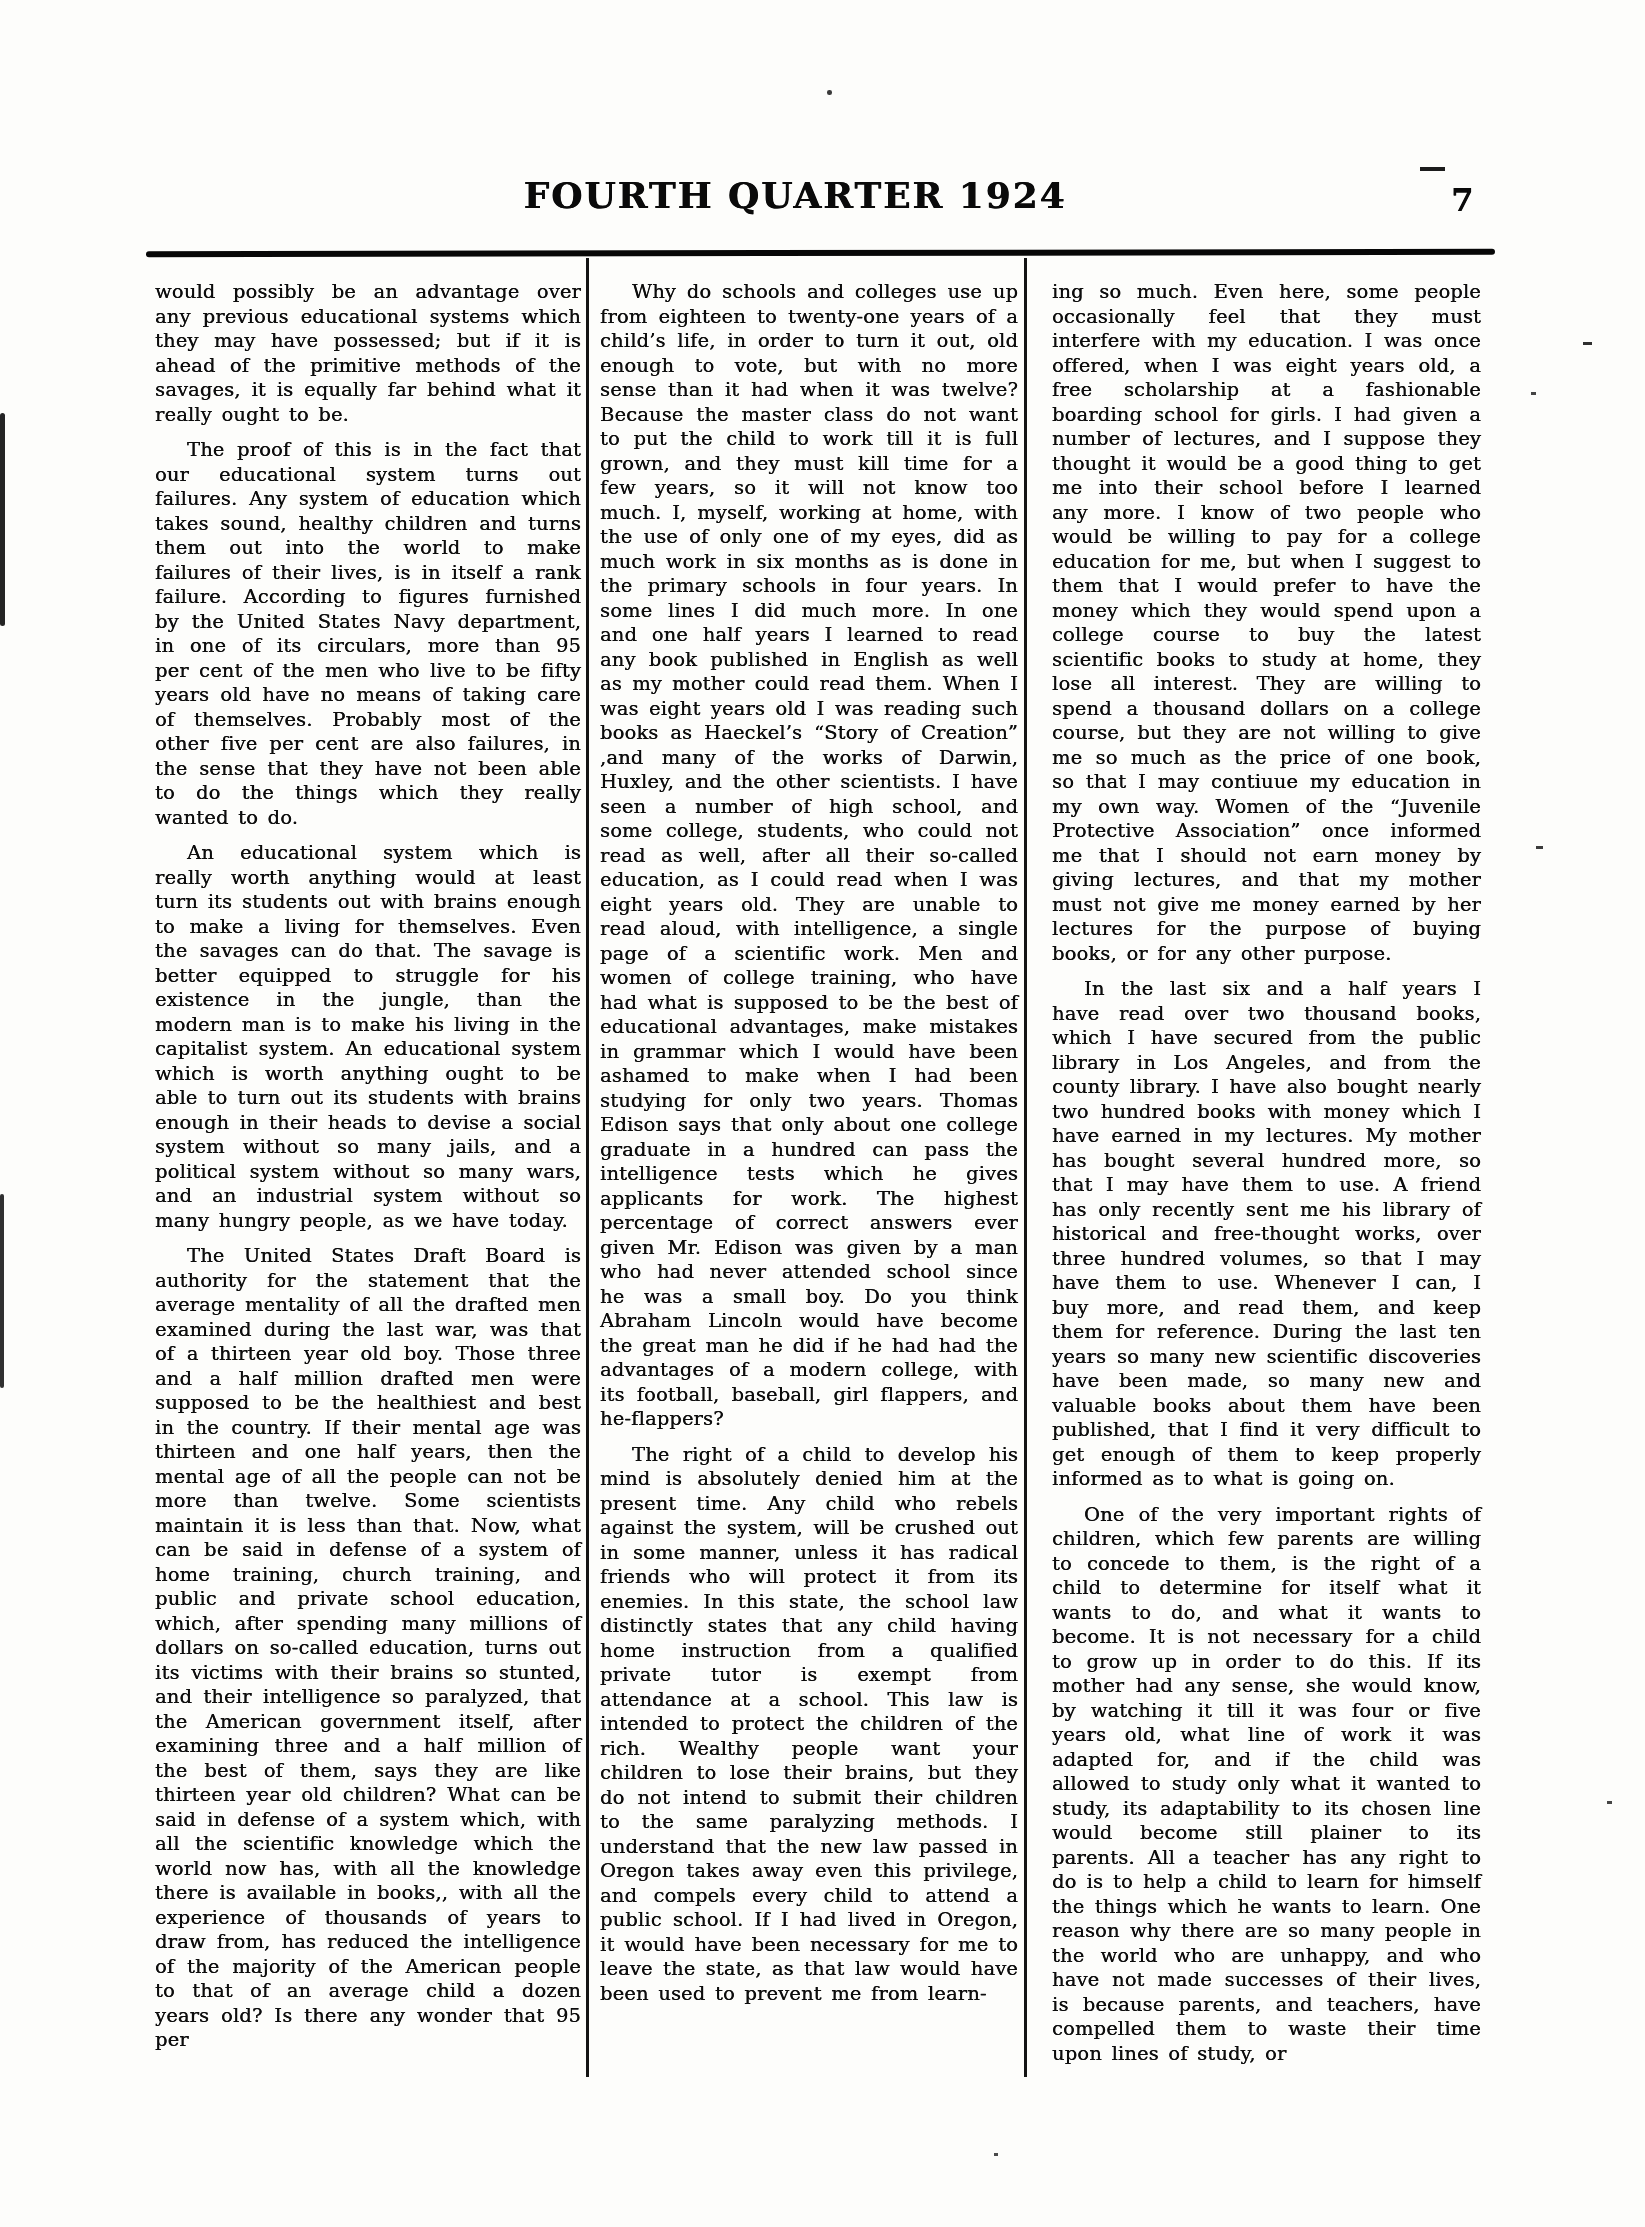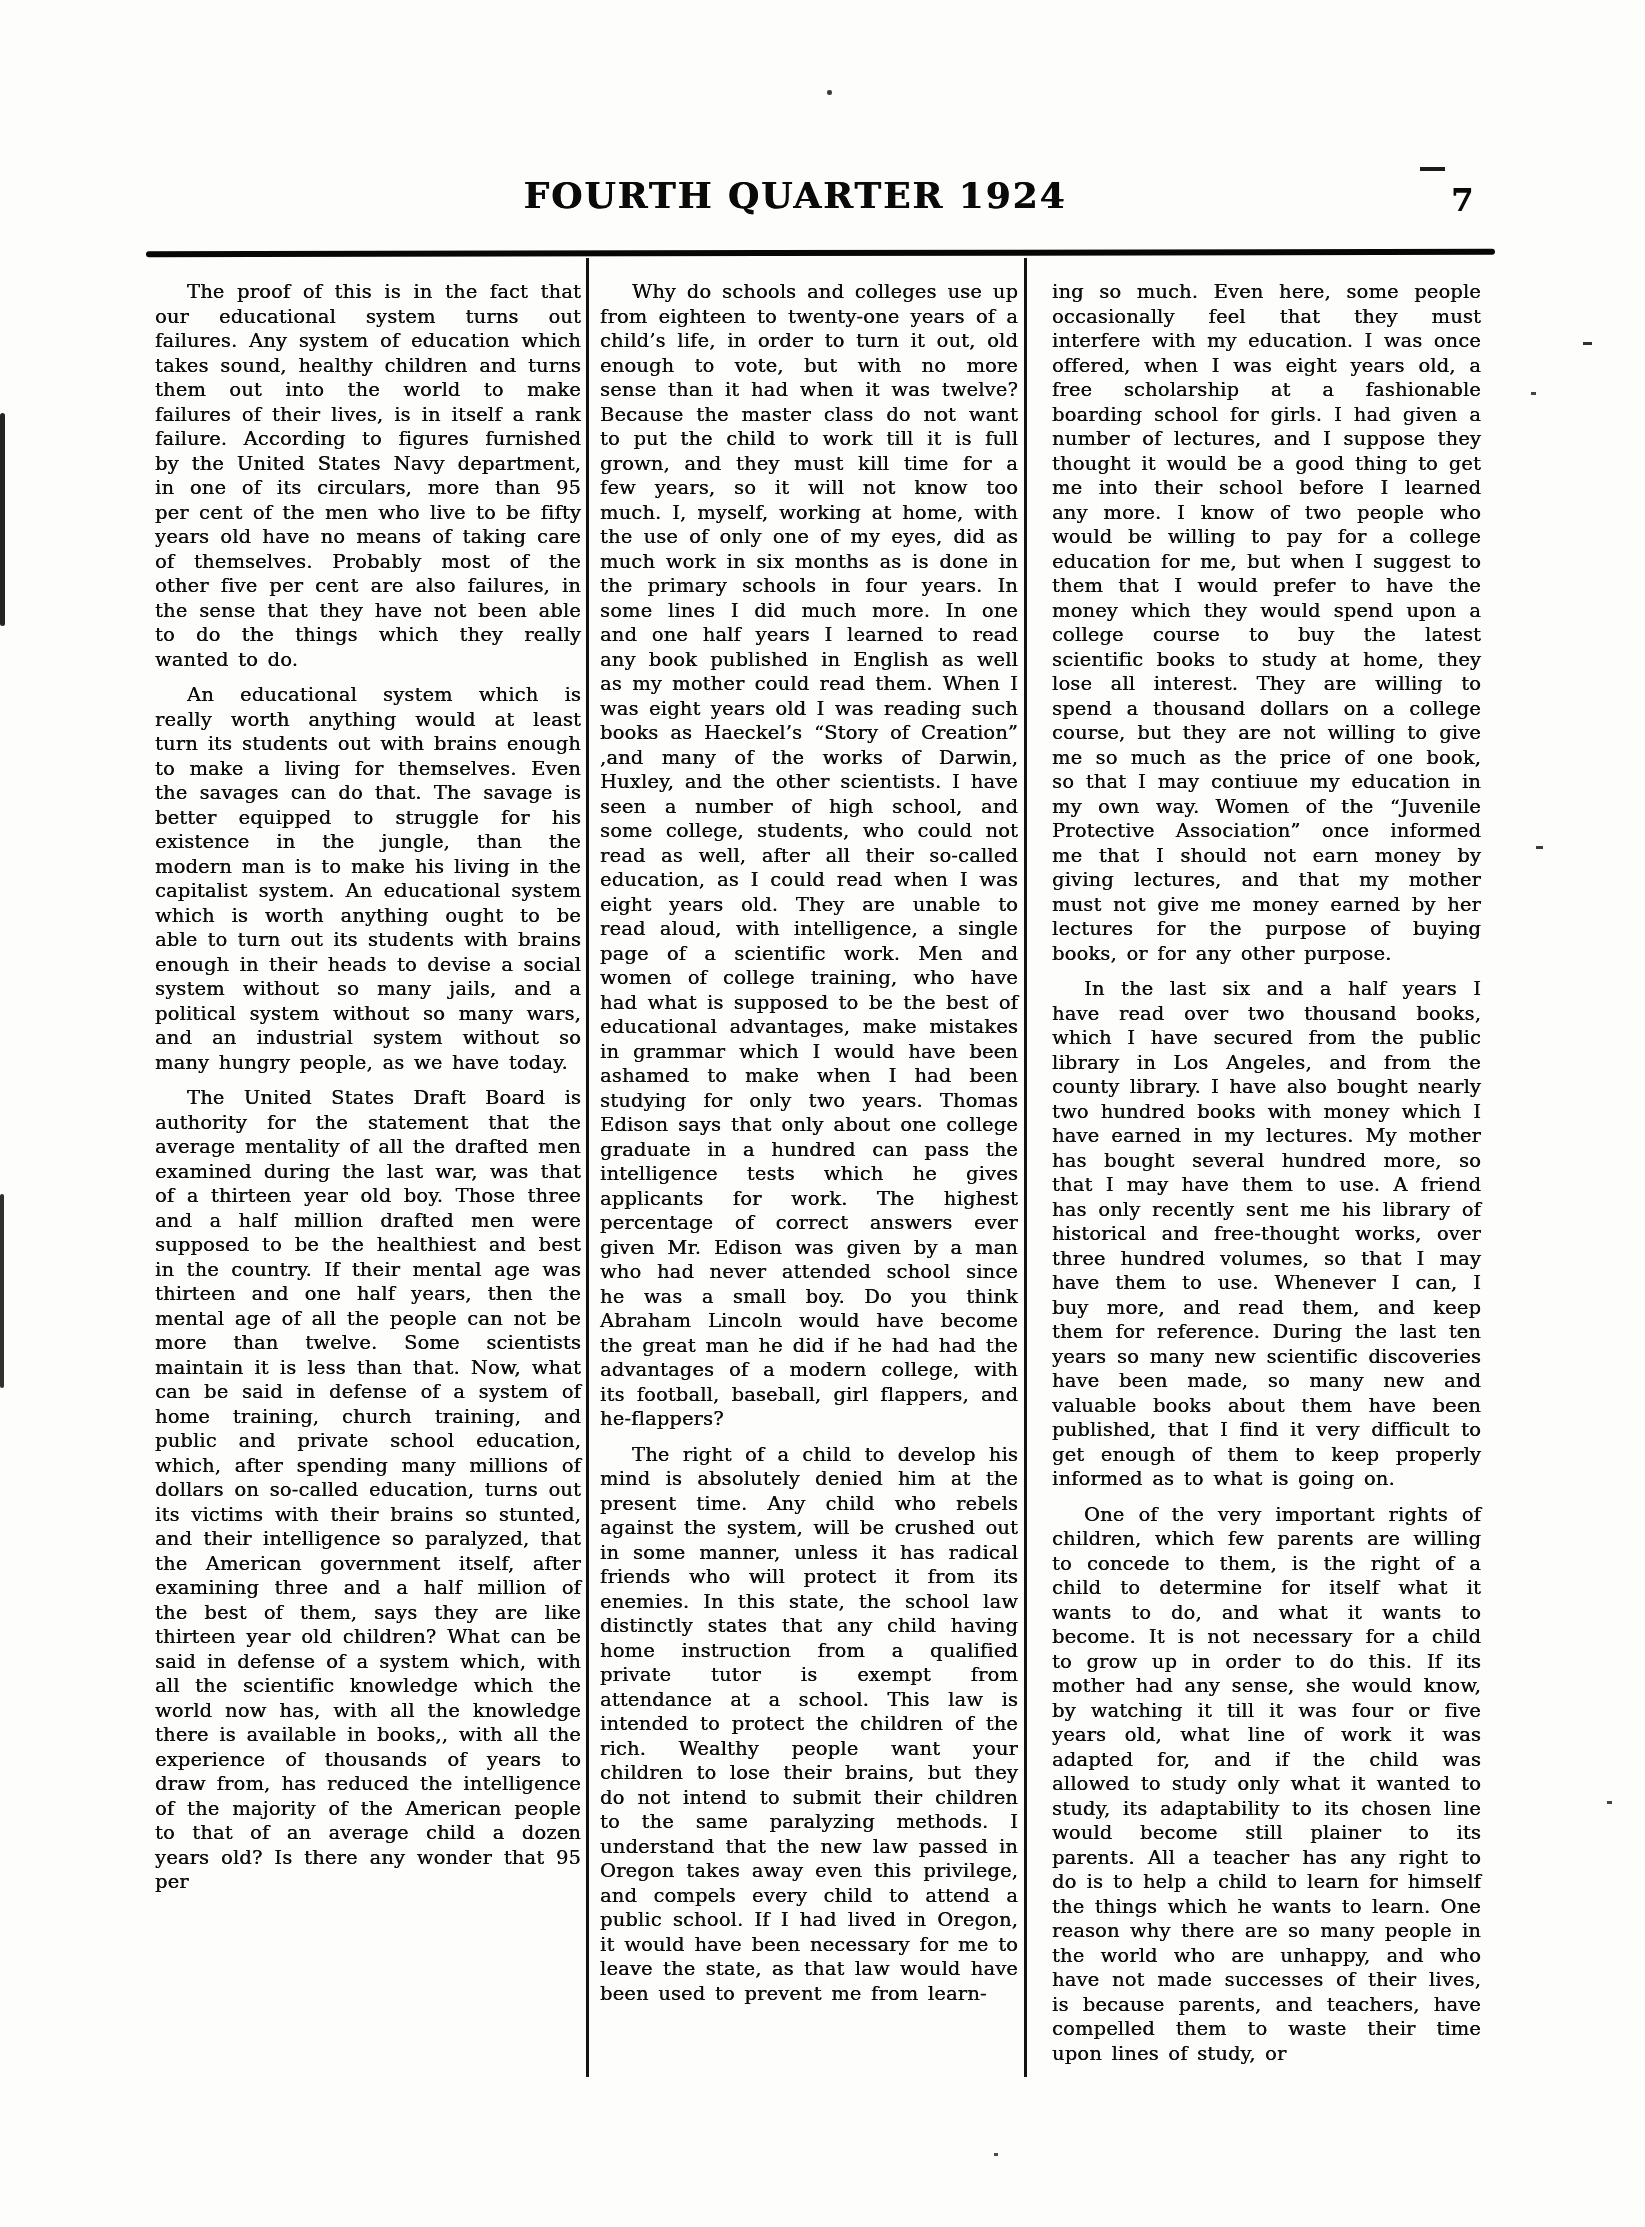--- a/index.html
+++ b/index.html
@@ -83,20 +83,21 @@
 <body>
 
 <div class="page-header-title">FOURTH QUARTER 1924</div>
 <div class="page-number">7</div>
 <div class="head-rule"></div>
 
 <div class="vrule vrule-1"></div>
 <div class="vrule vrule-2"></div>
 
 <div class="column column-1">
+    <p class="par">would possibly be an advantage over any previous educational systems which they may have possessed; but if it is ahead of the primitive methods of the savages, it is equally far behind what it really ought to be.</p>
     <p class="par indent">The proof of this is in the fact that our educational system turns out failures. Any system of education which takes sound, healthy children and turns them out into the world to make failures of their lives, is in itself a rank failure. According to figures furnished by the United States Navy department, in one of its circulars, more than 95 per cent of the men who live to be fifty years old have no means of taking care of themselves. Probably most of the other five per cent are also failures, in the sense that they have not been able to do the things which they really wanted to do.</p>
     <p class="par indent">An educational system which is really worth anything would at least turn its students out with brains enough to make a living for themselves. Even the savages can do that. The savage is better equipped to struggle for his existence in the jungle, than the modern man is to make his living in the capitalist system. An educational system which is worth anything ought to be able to turn out its students with brains enough in their heads to devise a social system without so many jails, and a political system without so many wars, and an industrial system without so many hungry people, as we have today.</p>
     <p class="par indent">The United States Draft Board is authority for the statement that the average mentality of all the drafted men examined during the last war, was that of a thirteen year old boy. Those three and a half million drafted men were supposed to be the healthiest and best in the country. If their mental age was thirteen and one half years, then the mental age of all the people can not be more than twelve. Some scientists maintain it is less than that. Now, what can be said in defense of a system of home training, church training, and public and private school education, which, after spending many millions of dollars on so-called education, turns out its victims with their brains so stunted, and their intelligence so paralyzed, that the American government itself, after examining three and a half million of the best of them, says they are like thirteen year old children? What can be said in defense of a system which, with all the scientific knowledge which the world now has, with all the knowledge there is available in books,, with all the experience of thousands of years to draw from, has reduced the intelligence of the majority of the American people to that of an average child a dozen years old? Is there any wonder that 95 per</p>
   </div>
 <div class="column column-2">
     <p class="par indent">Why do schools and colleges use up from eighteen to twenty-one years of a child’s life, in order to turn it out, old enough to vote, but with no more sense than it had when it was twelve? Because the master class do not want to put the child to work till it is full grown, and they must kill time for a few years, so it will not know too much. I, myself, working at home, with the use of only one of my eyes, did as much work in six months as is done in the primary schools in four years. In some lines I did much more. In one and one half years I learned to read any book published in English as well as my mother could read them. When I was eight years old I was reading such books as Haeckel’s “Story of Creation” ,and many of the works of Darwin, Huxley, and the other scientists. I have seen a number of high school, and some college, students, who could not read as well, after all their so-called education, as I could read when I was eight years old. They are unable to read aloud, with intelligence, a single page of a scientific work. Men and women of college training, who have had what is supposed to be the best of educational advantages, make mistakes in grammar which I would have been ashamed to make when I had been studying for only two years. Thomas Edison says that only about one college graduate in a hundred can pass the intelligence tests which he gives applicants for work. The highest percentage of correct answers ever given Mr. Edison was given by a man who had never attended school since he was a small boy. Do you think Abraham Lincoln would have become the great man he did if he had had the advantages of a modern college, with its football, baseball, girl flappers, and he-flappers?</p>
     <p class="par indent">The right of a child to develop his mind is absolutely denied him at the present time. Any child who rebels against the system, will be crushed out in some manner, unless it has radical friends who will protect it from its enemies. In this state, the school law distinctly states that any child having home instruction from a qualified private tutor is exempt from attendance at a school. This law is intended to protect the children of the rich. Wealthy people want your children to lose their brains, but they do not intend to submit their children to the same paralyzing methods. I understand that the new law passed in Oregon takes away even this privilege, and compels every child to attend a public school. If I had lived in Oregon, it would have been necessary for me to leave the state, as that law would have been used to prevent me from learn-</p>
   </div>
 <div class="column column-3">
     <p class="par">ing so much. Even here, some people occasionally feel that they must interfere with my education. I was once offered, when I was eight years old, a free scholarship at a fashionable boarding school for girls. I had given a number of lectures, and I suppose they thought it would be a good thing to get me into their school before I learned any more. I know of two people who would be willing to pay for a college education for me, but when I suggest to them that I would prefer to have the money which they would spend upon a college course to buy the latest scientific books to study at home, they lose all interest. They are willing to spend a thousand dollars on a college course, but they are not willing to give me so much as the price of one book, so that I may contiuue my education in my own way. Women of the “Juvenile Protective Association” once informed me that I should not earn money by giving lectures, and that my mother must not give me money earned by her lectures for the purpose of buying books, or for any other purpose.</p>

